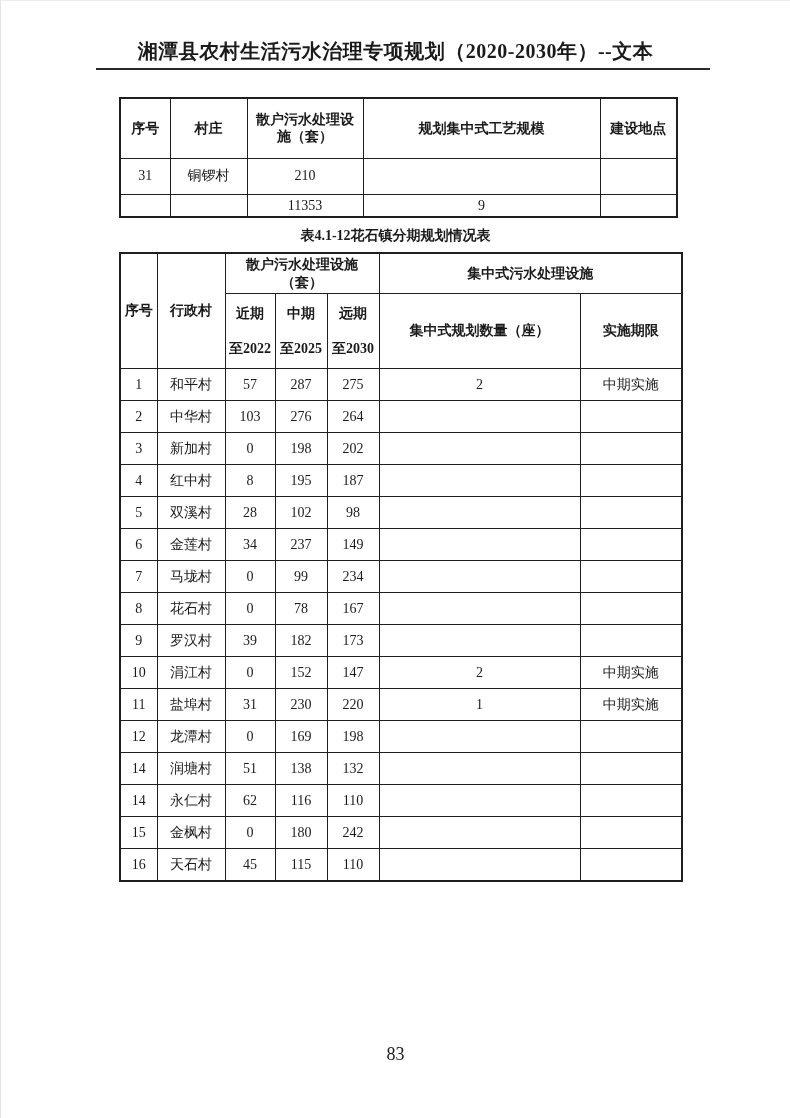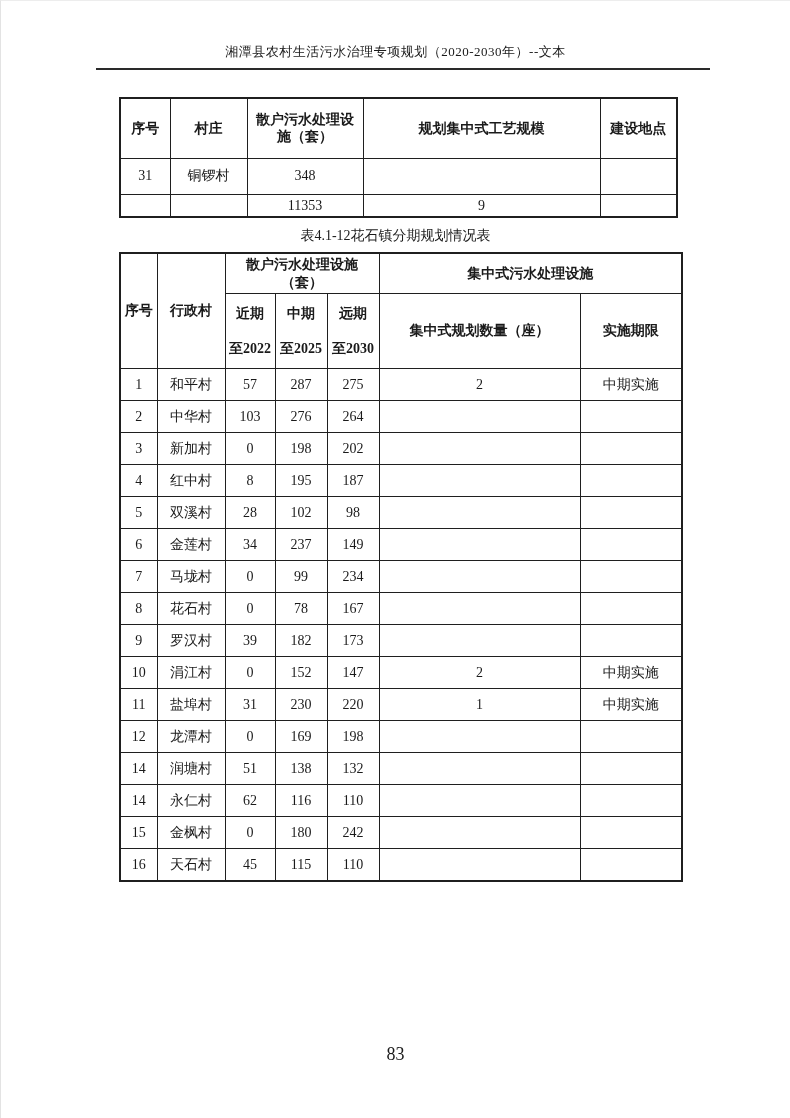--- a/index.html
+++ b/index.html
@@ -13,22 +13,22 @@
     width: 790px;
     height: 1118px;
     background: #ffffff;
     border-left: 1px solid #e3e3e3;
     border-top: 1px solid #ededed;
     overflow: hidden;
   }
   .header-title {
     margin-top: 40px;
     text-align: center;
-    font-size: 13px;
-    font-weight: normal;
+    font-size: 20px;
+    font-weight: bold;
     letter-spacing: 0.5px;
     line-height: 21px;
   }
   .header-rule {
     margin: 6px 80px 0 95px;
     border-top: 2px solid #2a2a2a;
     height: 0;
   }
   table {
     border-collapse: collapse;
@@ -57,21 +57,21 @@
     font-size: 15.5px;
     line-height: 31px;
     text-align: justify;
     text-indent: 2em;
     letter-spacing: 0.3px;
   }
   .caption {
     margin-top: 9px;
     text-align: center;
     font-size: 14px;
-    font-weight: normal;
+    font-weight: bold;
   }
   .t2 { margin: 7px 0 0 118px; width: 562px; }
   .t2 thead tr.group-row { height: 31px; }
   .t2 thead tr.sub-row { height: 58px; }
   .t2 tbody tr { height: 32px; }
   .two-line { white-space: pre-line; line-height: 35px; }
 
   .page-number {
     position: absolute;
     left: 0; right: 0;
@@ -102,21 +102,21 @@
         <th>村庄</th>
         <th>散户污水处理设施（套）</th>
         <th>规划集中式工艺规模</th>
         <th>建设地点</th>
       </tr>
     </thead>
     <tbody>
         <tr>
           <td>31</td>
           <td>铜锣村</td>
-          <td>348</td>
+          <td>210</td>
           <td></td>
           <td></td>
         </tr>
         <tr>
           <td></td>
           <td></td>
           <td>11353</td>
           <td>9</td>
           <td></td>
         </tr>

